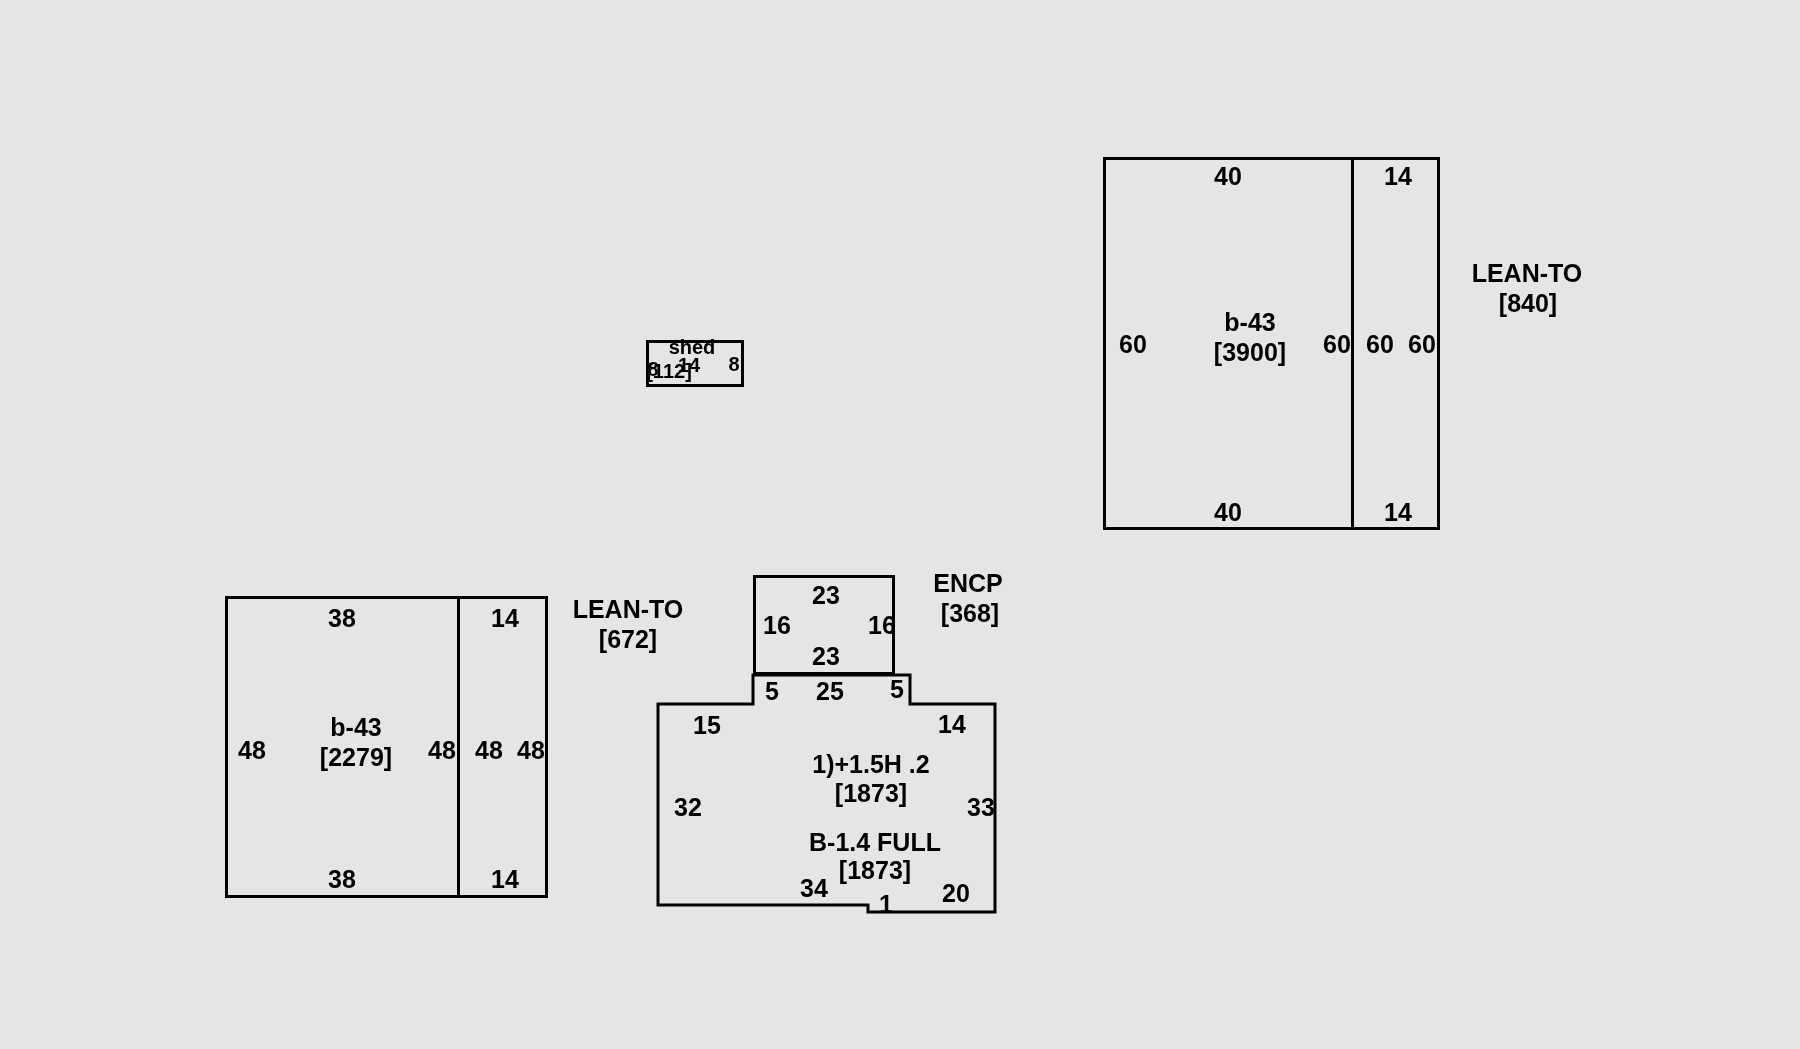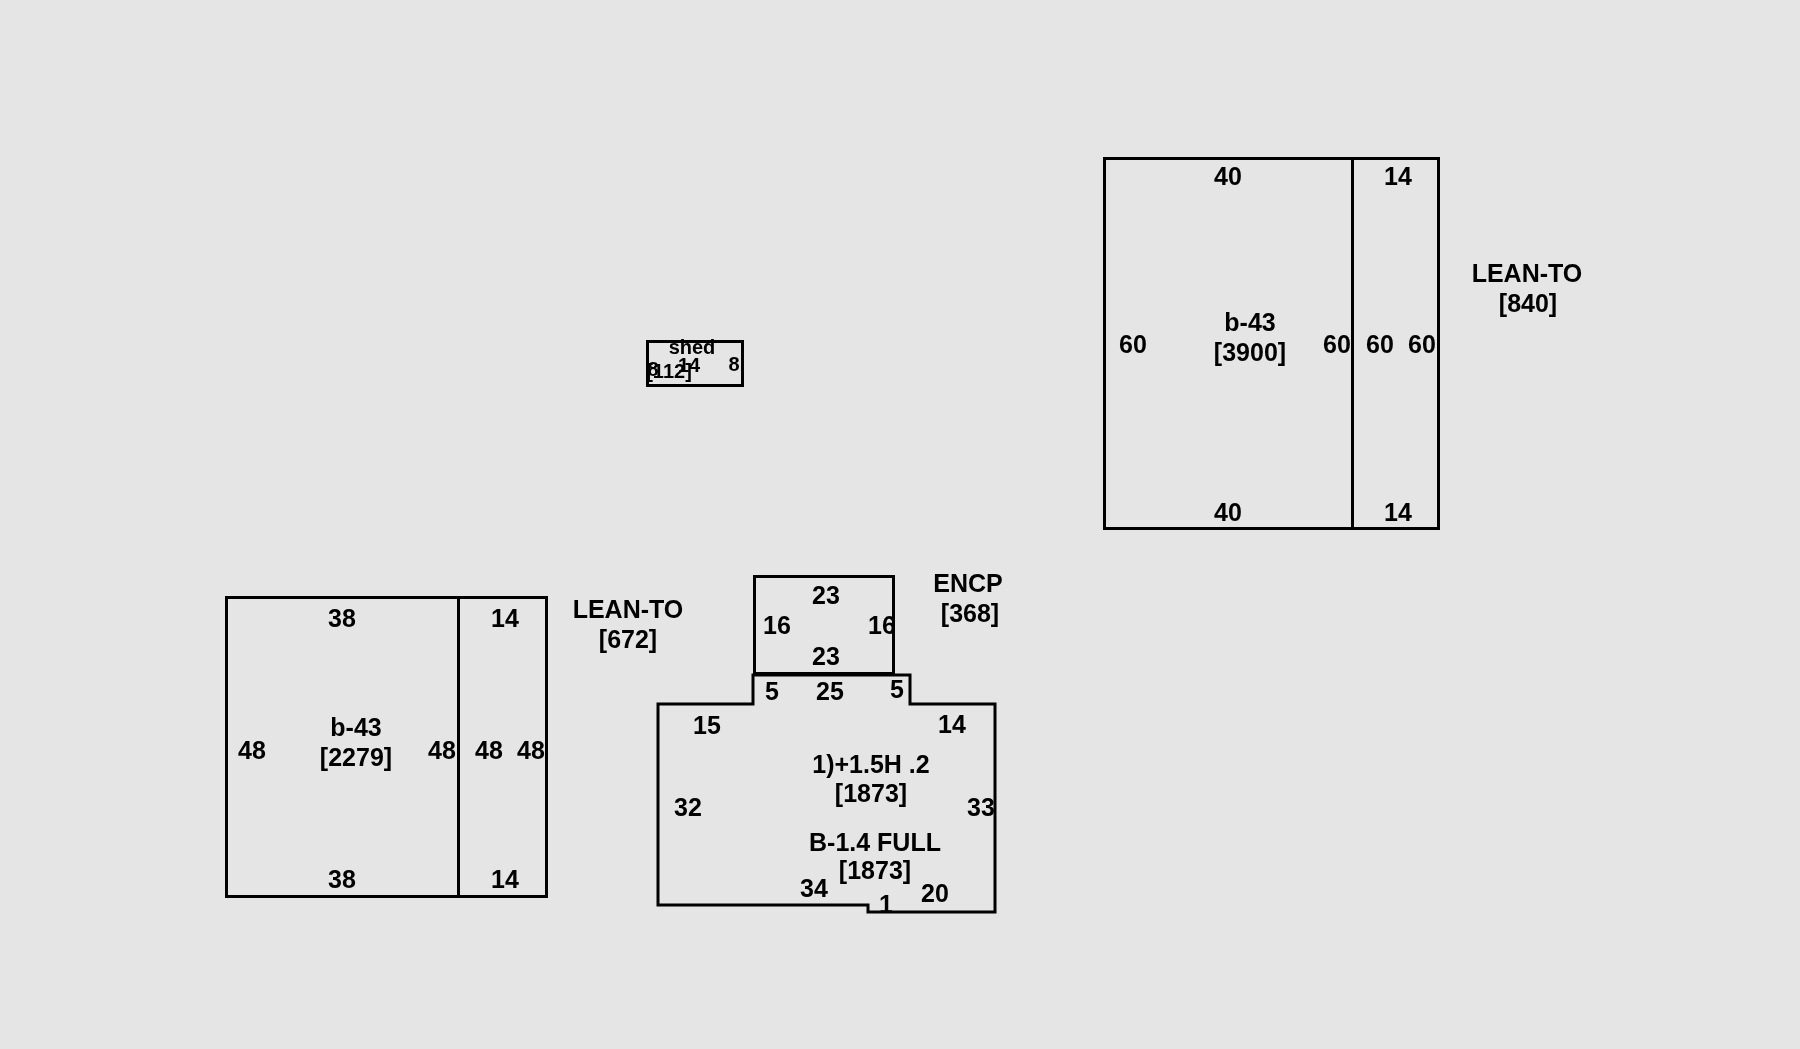--- a/index.html
+++ b/index.html
@@ -99,17 +99,17 @@
     <span class="lbl" style="left:897px; top:689px;">5</span>
     <span class="lbl" style="left:707px; top:725px;">15</span>
     <span class="lbl" style="left:952px; top:724px;">14</span>
     <span class="lbl" style="left:871px; top:764px;">1)+1.5H .2</span>
     <span class="lbl" style="left:871px; top:793px;">[1873]</span>
     <span class="lbl" style="left:688px; top:807px;">32</span>
     <span class="lbl" style="left:981px; top:807px;">33</span>
     <span class="lbl" style="left:875px; top:842px;">B-1.4 FULL</span>
     <span class="lbl" style="left:875px; top:870px;">[1873]</span>
     <span class="lbl" style="left:766px; top:888px;margin-left:48px;">34</span>
-    <span class="lbl" style="left:935px; top:893px;text-align:right;">20</span>
+    <span class="lbl" style="left:956px; top:893px;text-align:right;">20</span>
     <span class="lbl" style="left:886px; top:904px;">1</span>
   </div>
 
 </div>
 
 </body></html>

